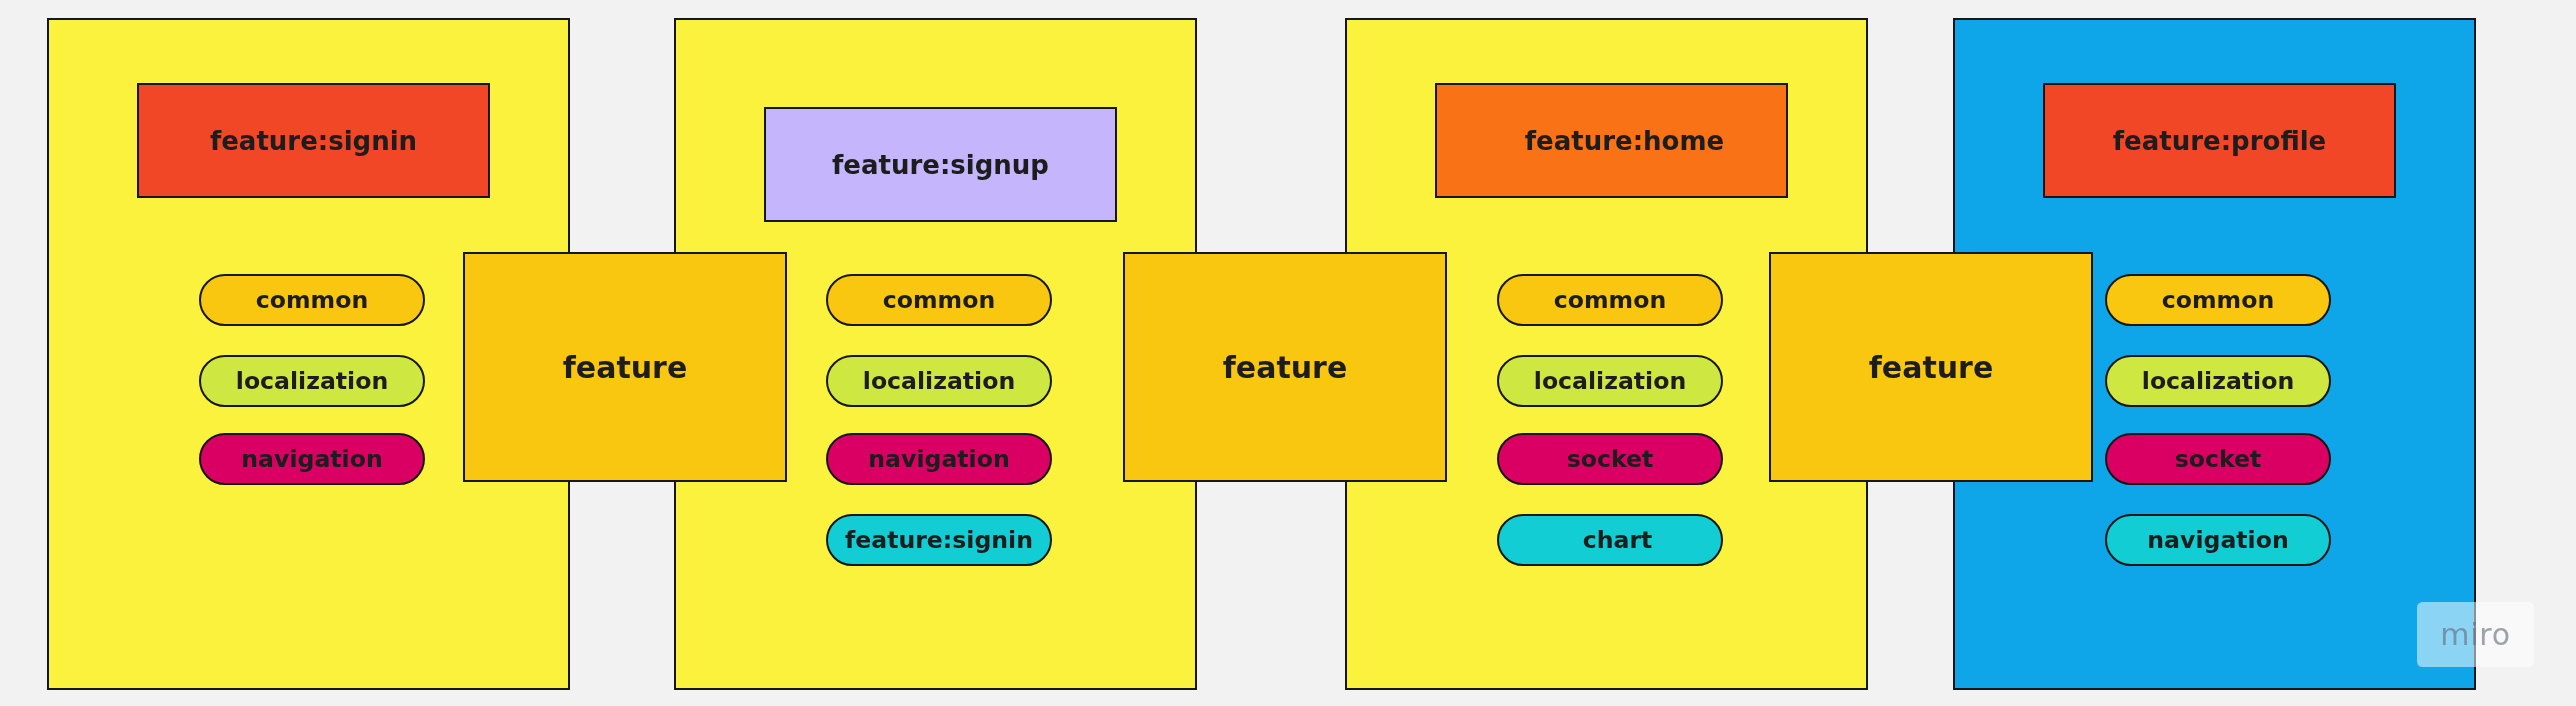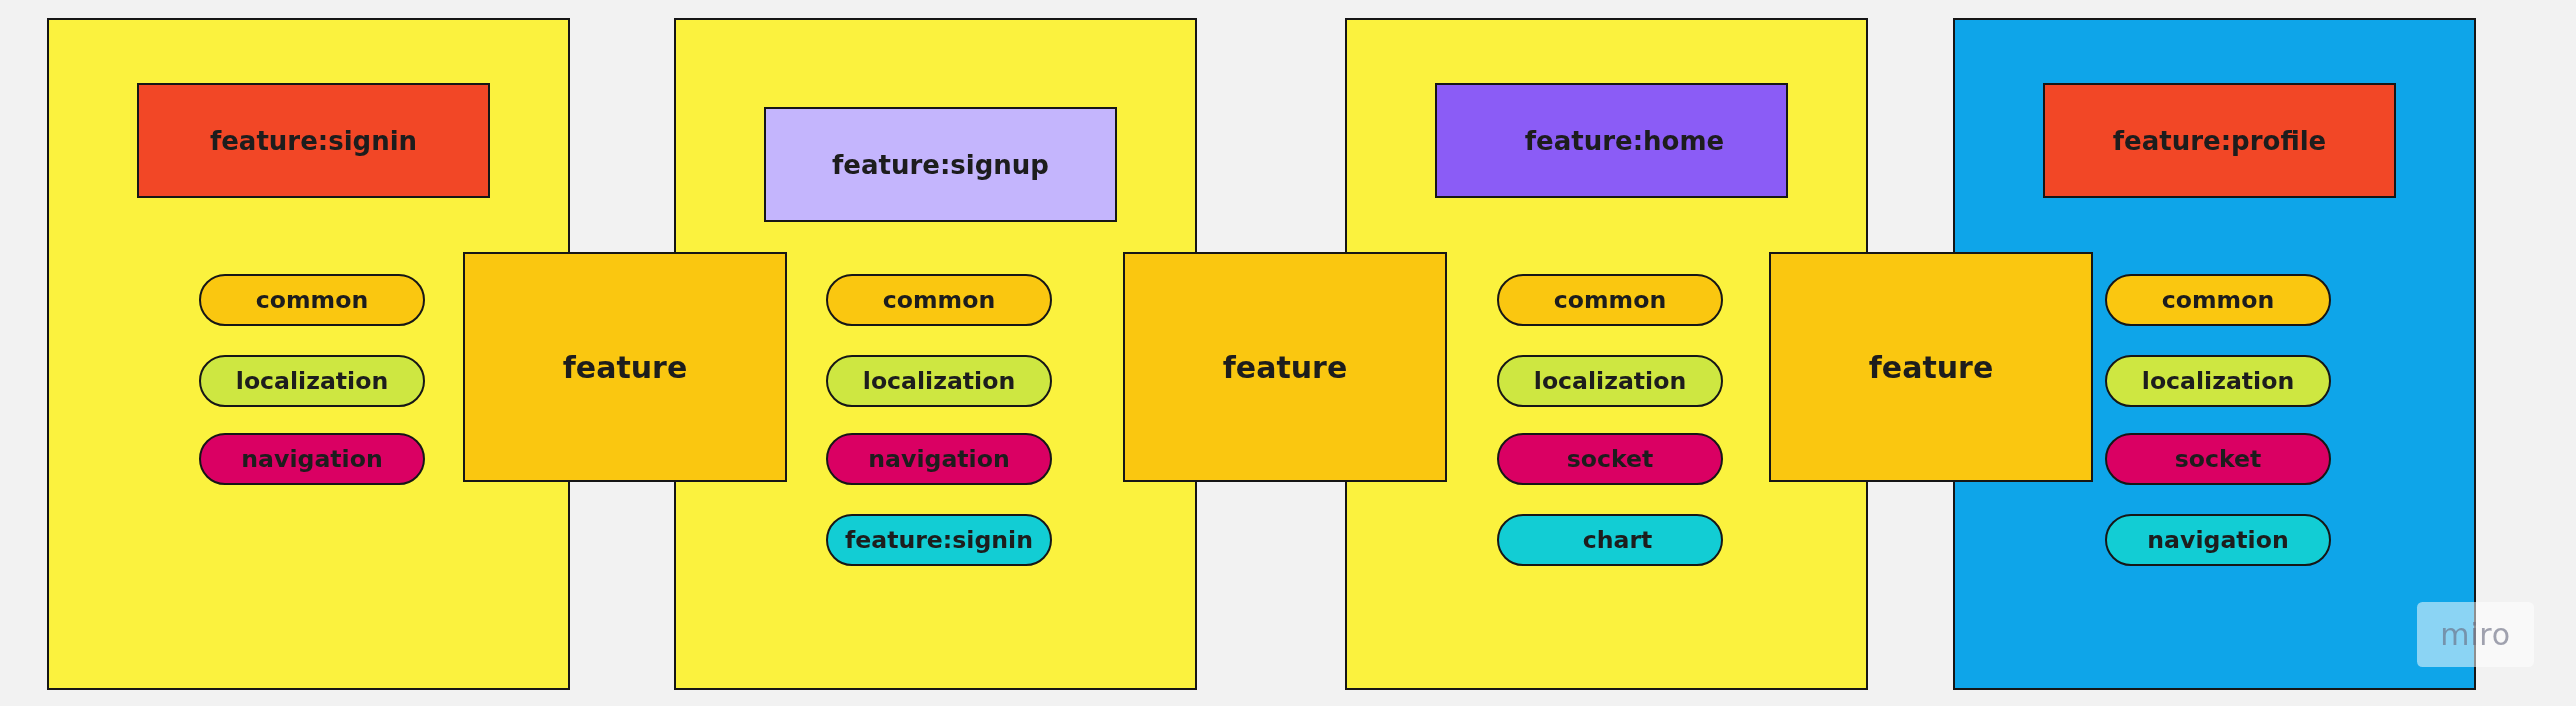--- a/index.html
+++ b/index.html
@@ -118,21 +118,21 @@
     <div class="module shape" style="top: 413px; background: rgb(218, 0, 99); border: 2.7px solid rgb(22, 22, 22);">
       <span class="label">navigation</span>
     </div>
 
     <div class="module shape" style="top: 494px; background: rgb(18, 205, 212); border: 2.7px solid rgb(22, 22, 22);">
       <span class="label">feature:signin</span>
     </div>
   </section>
 
     <section class="panel" style="left: 1345px; background: rgb(251, 242, 62); border: 2.7px solid rgb(22, 22, 22);">
-      <div class="header shape" style="background: #8b5cf6; border: 2.7px solid rgb(22, 22, 22); padding-left: 26px;">
+      <div class="header shape" style="background: #f97316; border: 2.7px solid rgb(22, 22, 22); padding-left: 26px;">
         <span class="label">feature:home</span>
       </div>
 
     <div class="module shape" style="top: 254px; background: rgb(250, 199, 16); border: 2.7px solid rgb(22, 22, 22);">
       <span class="label">common</span>
     </div>
 
     <div class="module shape" style="top: 335px; background: rgb(206, 231, 65); border: 2.7px solid rgb(22, 22, 22);">
       <span class="label">localization</span>
     </div>

